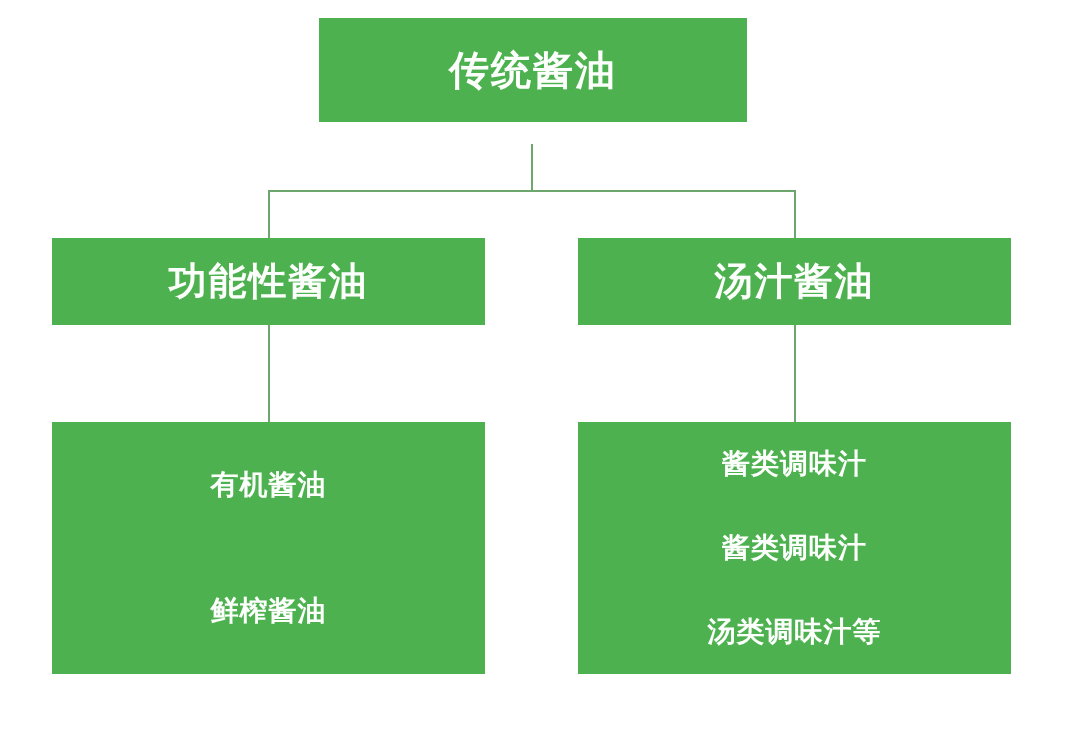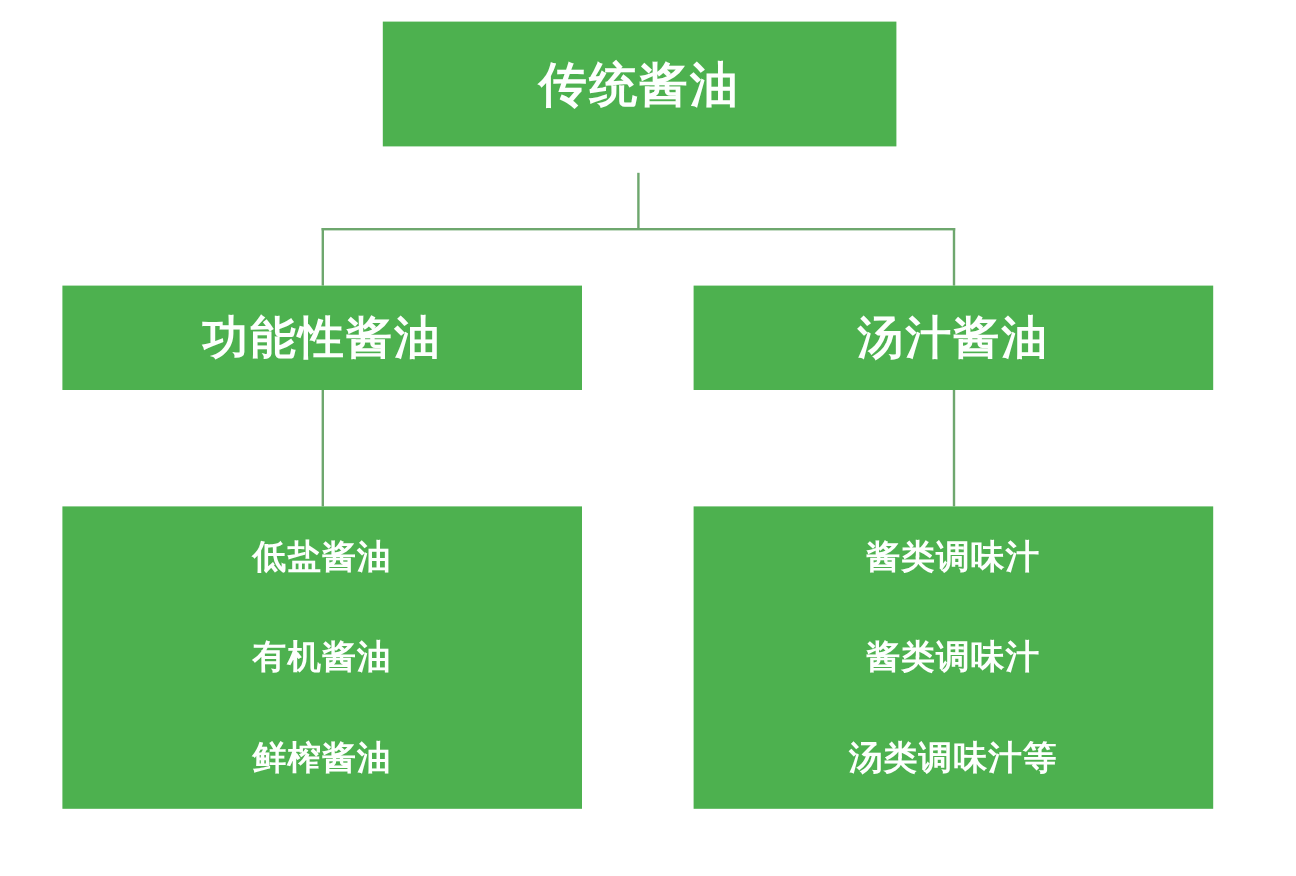--- a/index.html
+++ b/index.html
@@ -80,21 +80,20 @@
   </div>
 
   <div class="node node-branch node-branch-left">
     <span>功能性酱油</span>
   </div>
   <div class="node node-branch node-branch-right">
     <span>汤汁酱油</span>
   </div>
 
   <div class="node node-leafgroup node-leafgroup-left">
-    <span class="leaf-item">低盐酱油</span>
     <span class="leaf-item">有机酱油</span>
     <span class="leaf-item">鲜榨酱油</span>
   </div>
   <div class="node node-leafgroup node-leafgroup-right">
     <span class="leaf-item">酱类调味汁</span>
     <span class="leaf-item">酱类调味汁</span>
     <span class="leaf-item">汤类调味汁等</span>
   </div>
 
 </div>

